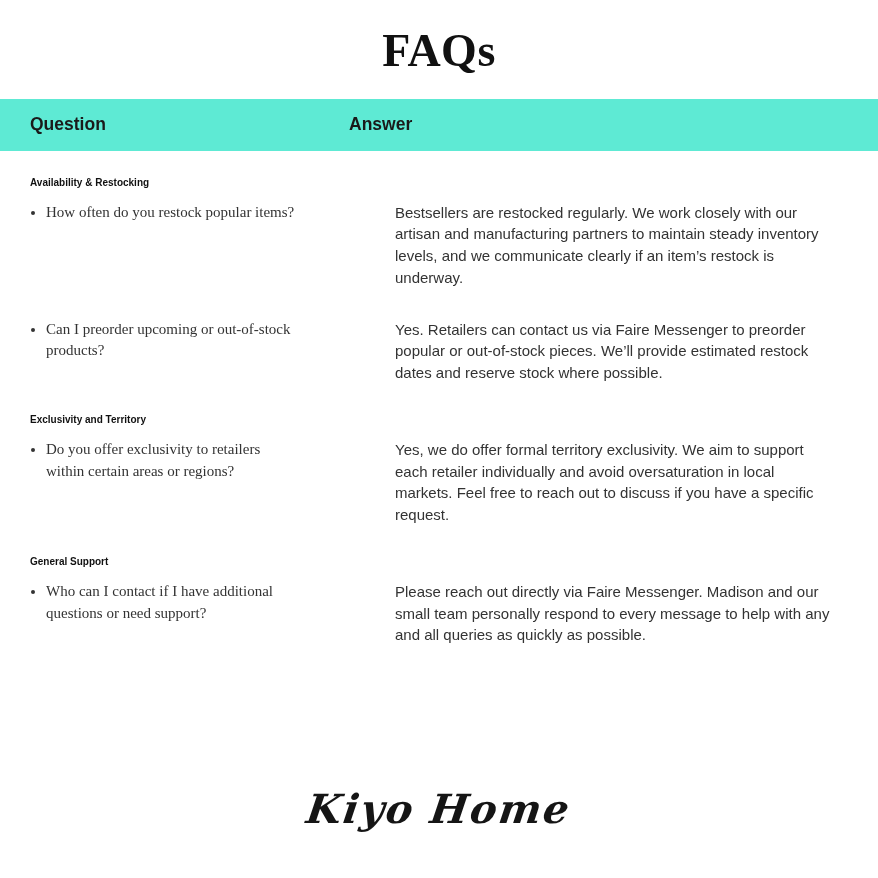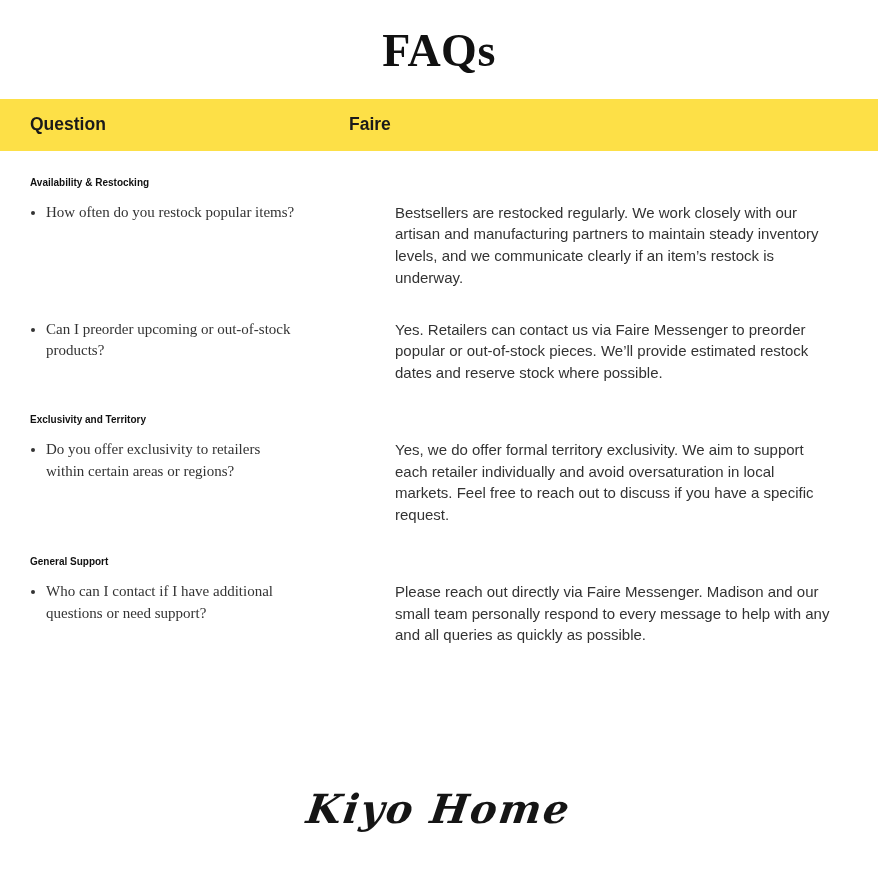--- a/index.html
+++ b/index.html
@@ -21,21 +21,21 @@
     font-weight: 700;
     font-size: 46px;
     line-height: 1.1;
     color: #111111;
     letter-spacing: 0.5px;
   }
 
   .band {
     margin-top: 22px;
     height: 52px;
-    background: #fde047;
+    background: #5eead4;
     display: grid;
     grid-template-columns: 319px 1fr;
     align-items: center;
     padding: 0 48px 0 30px;
   }
   .band .col-header {
     font-size: 17.5px;
     font-weight: 700;
     color: #1a1a1a;
   }
@@ -97,21 +97,21 @@
 </style>
 </head>
 <body>
 
 <div class="page">
 
   <h1 class="title">FAQs</h1>
 
   <div class="band">
     <div class="col-header">Question</div>
-    <div class="col-header">Faire</div>
+    <div class="col-header">Answer</div>
   </div>
 
   <div class="content">
 
     <h2 class="section-heading">Availability &amp; Restocking</h2>
 
     <div class="row">
       <div class="q-cell">
         <ul>
           <li>How often do you restock popular items?</li>

